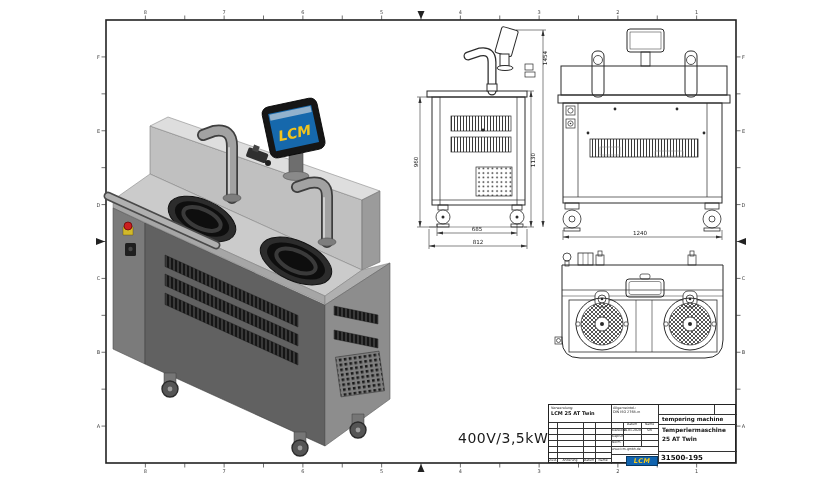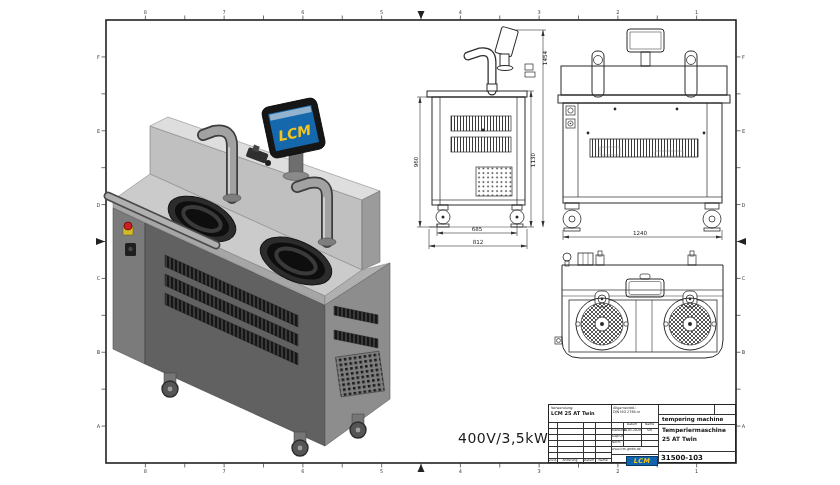--- a/index.html
+++ b/index.html
@@ -489,16 +489,16 @@
     <span>LCM</span>
   </div>
 
   <div class="tb-line" style="left:109px;top:9px;width:79px;height:0.5px;"></div>
   <div class="tb-line" style="left:165px;top:0;width:0.5px;height:9px;"></div>
   <div class="tb-abs tb-title-en" style="left:113px;top:11px;width:73px;">tempering machine</div>
   <div class="tb-line" style="left:109px;top:19px;width:79px;height:1px;"></div>
   <div class="tb-abs tb-title-de" style="left:113px;top:22px;width:73px;">Temperiermaschine</div>
   <div class="tb-abs tb-title-de" style="left:113px;top:31px;width:73px;">25 AT Twin</div>
   <div class="tb-line" style="left:109px;top:46px;width:79px;height:1px;"></div>
-  <div class="tb-abs tb-number" style="left:112px;top:49px;width:74px;">31500-103</div>
+  <div class="tb-abs tb-number" style="left:112px;top:49px;width:74px;">31500-195</div>
 </div>
 
 </div>
 
 </body></html>

